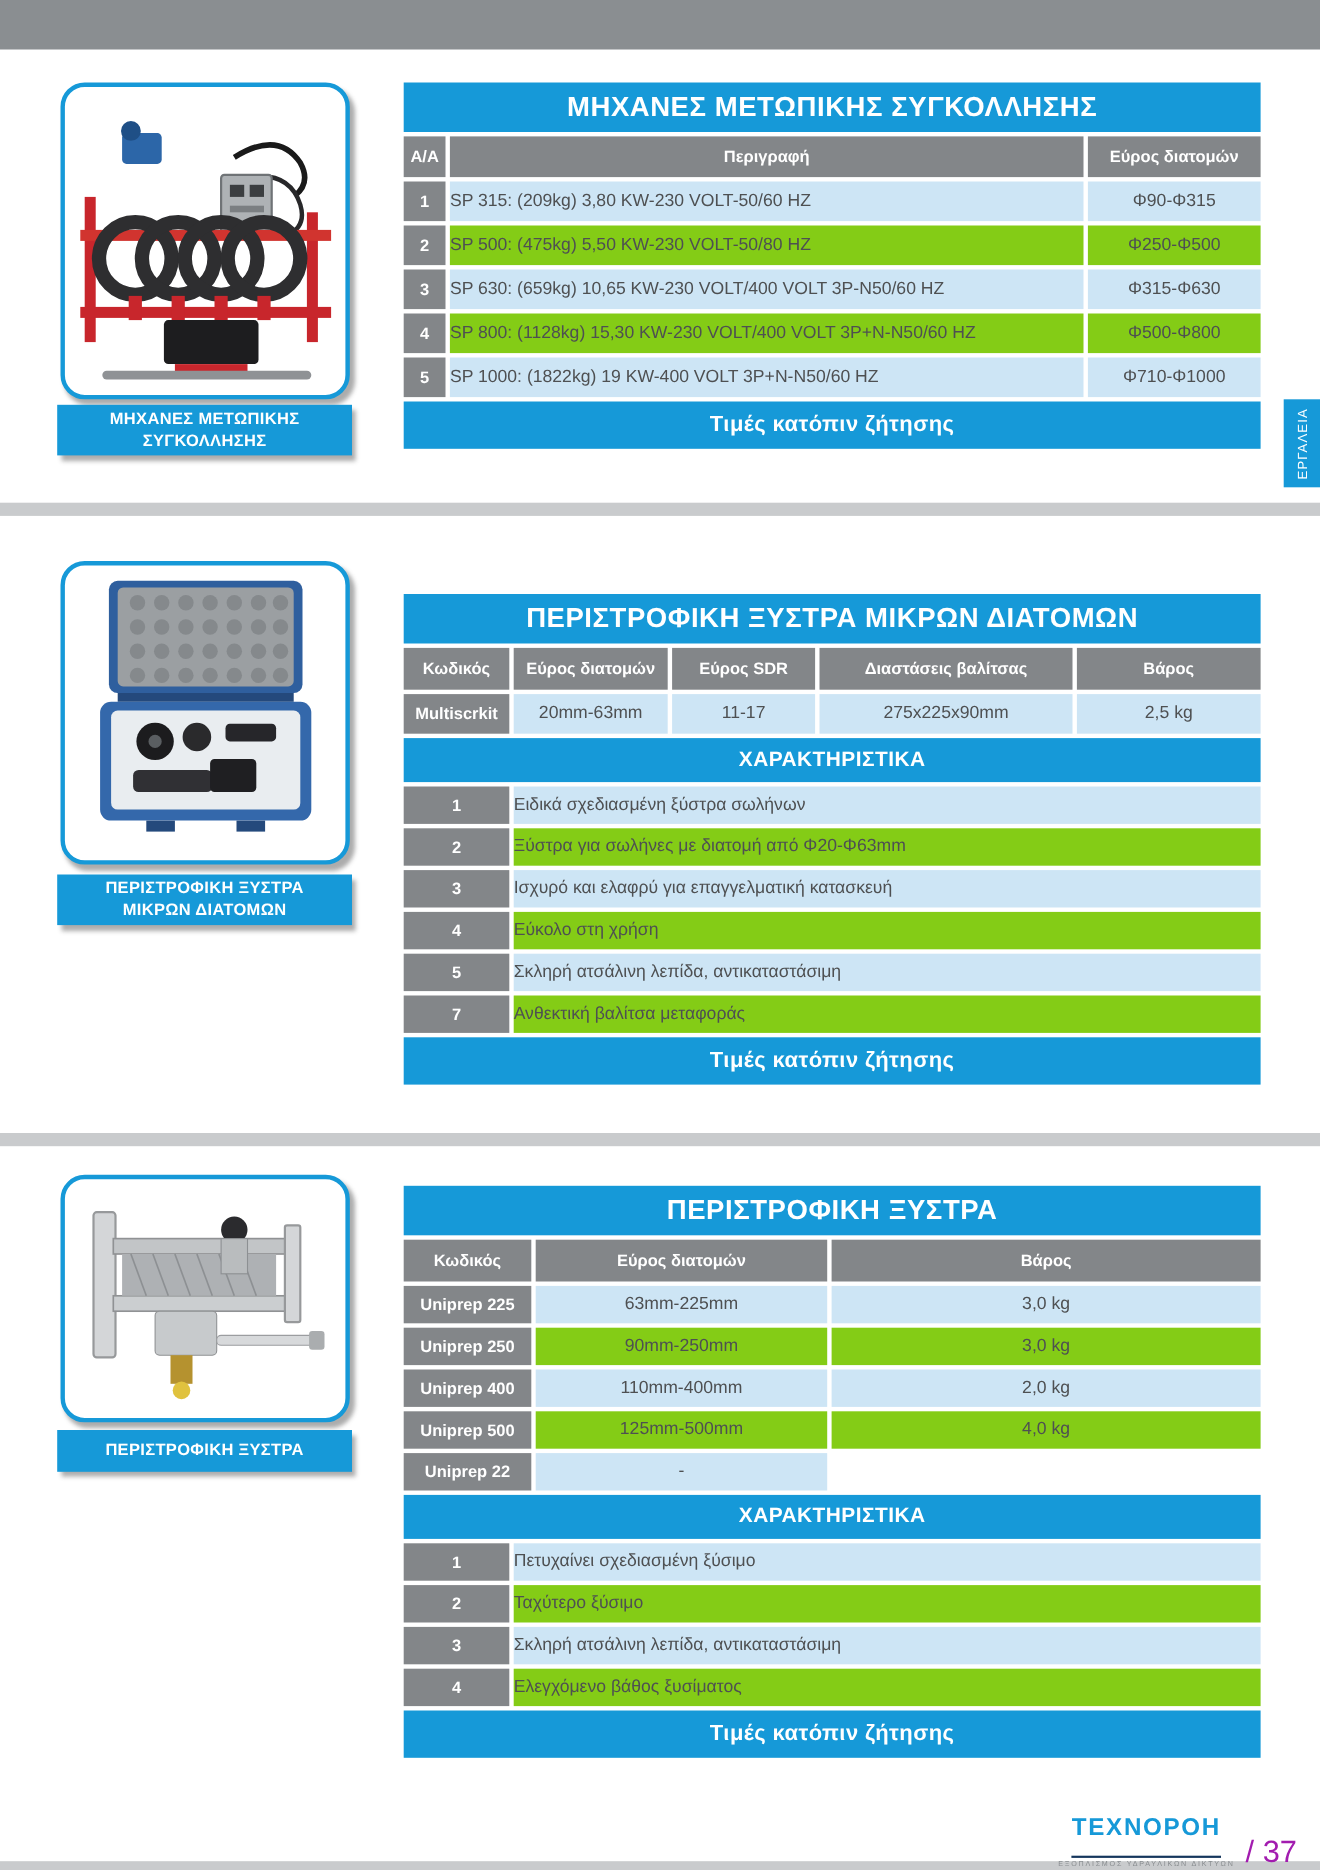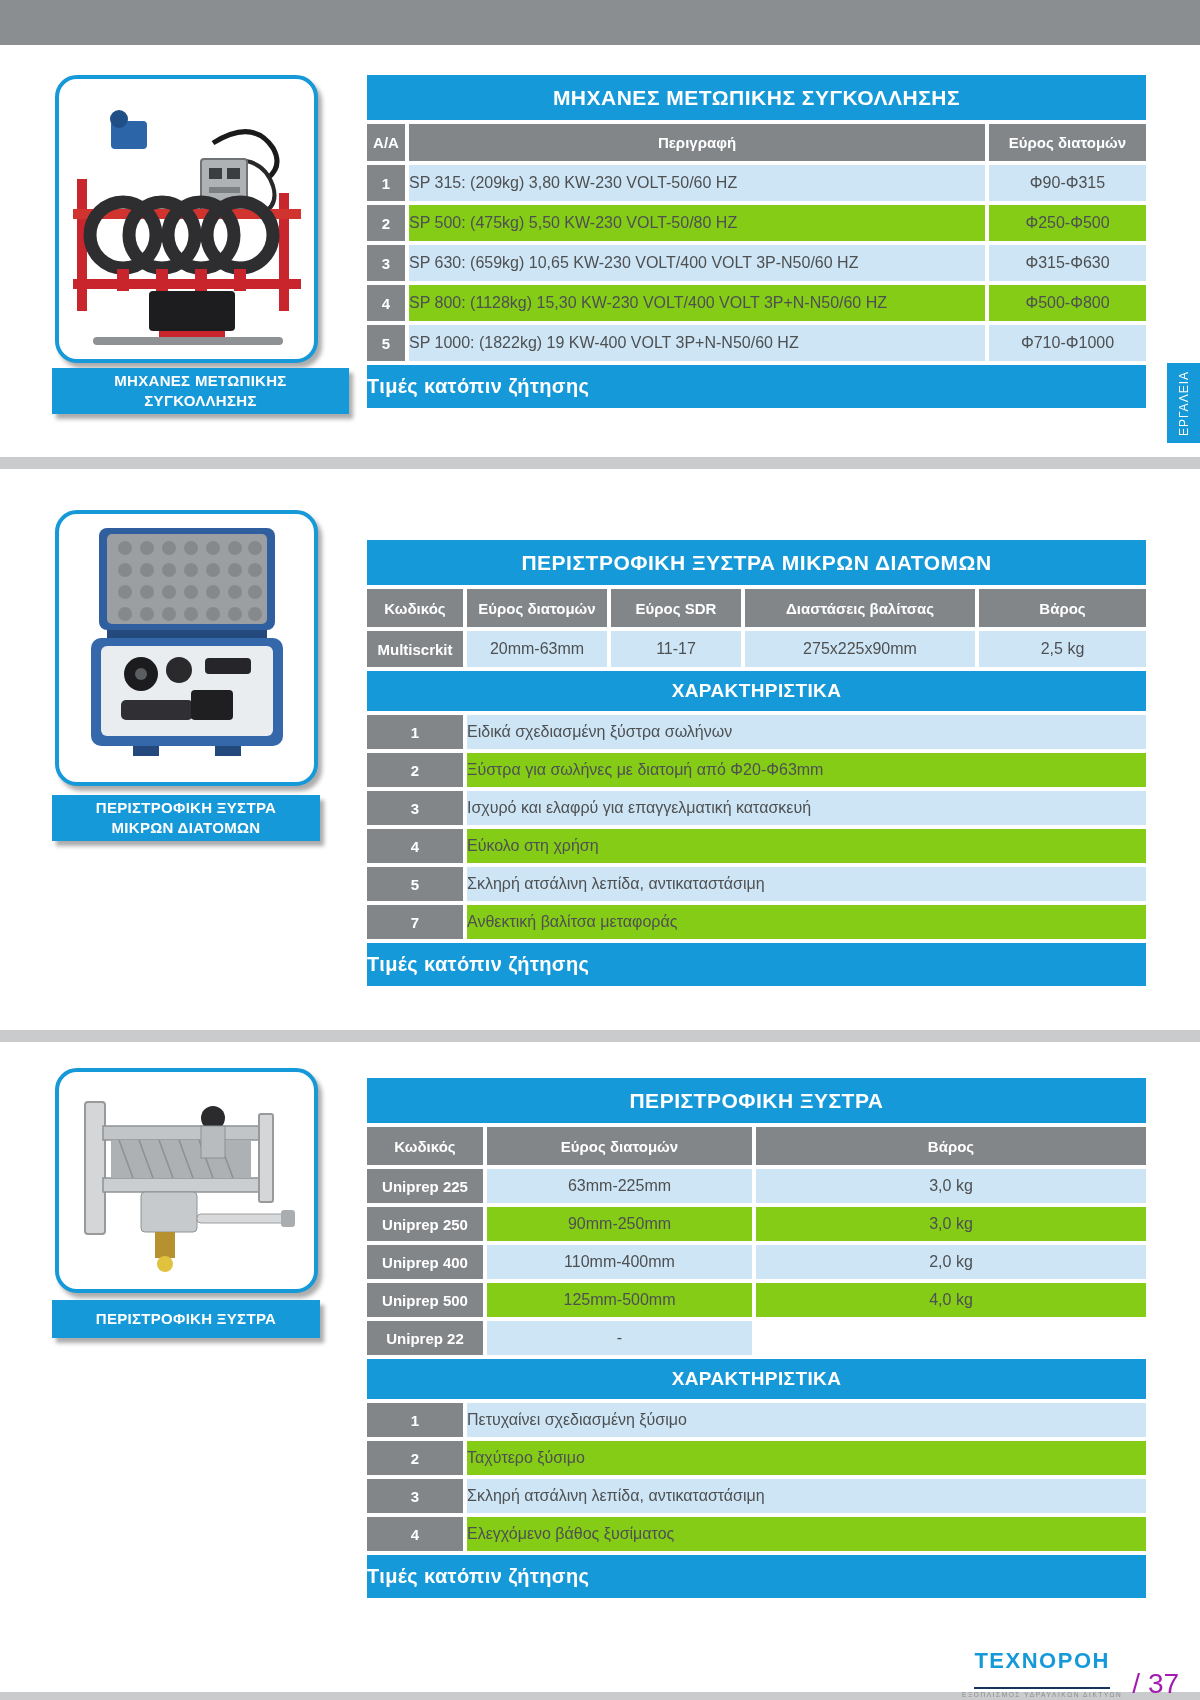--- a/index.html
+++ b/index.html
@@ -18,23 +18,23 @@
   .photo-card{position:absolute;background:#fff;border:4px solid #1699d8;border-radius:22px;
             box-shadow:4px 5px 4px rgba(70,70,70,.45);display:flex;align-items:center;justify-content:center;
             overflow:hidden;}
   .photo-card svg{display:block;}
 
   .caption{position:absolute;background:#1699d8;color:#fff;font-weight:bold;font-size:15px;
             text-align:center;display:flex;flex-direction:column;justify-content:center;line-height:1.35;
             box-shadow:4px 5px 4px rgba(70,70,70,.45);letter-spacing:.3px;}
 
   .tbl{position:absolute;left:367px;width:779px;display:flex;flex-direction:column;gap:4px;}
-  .t-title{background:#1699d8;color:#fff;font-weight:bold;font-size:21px;text-align:center;
+  .t-title{background:#1699d8;color:#fff;font-weight:bold;font-size:25px;text-align:center;
             height:45px;line-height:45px;letter-spacing:.5px;}
-  .t-bar{background:#1699d8;color:#fff;font-weight:bold;font-size:20px;text-align:left;
+  .t-bar{background:#1699d8;color:#fff;font-weight:bold;font-size:20px;text-align:center;
             height:43px;line-height:43px;letter-spacing:.4px;}
   .t-xbar{background:#1699d8;color:#fff;font-weight:bold;font-size:19px;text-align:center;
             height:40px;line-height:40px;letter-spacing:.4px;}
   .t-row{display:grid;gap:4px;}
   .g1{grid-template-columns:38px 1fr 157px;}
   .g2{grid-template-columns:96px 140px 130px 230px 1fr;}
   .g2f{grid-template-columns:96px 1fr;}
   .g3{grid-template-columns:116px 1fr 390px;}
   .cell{display:flex;align-items:center;justify-content:center;}
   .h37 .cell{height:37px;} .h38 .cell{height:38px;} .h36 .cell{height:36px;} .h34 .cell{height:34px;}
@@ -89,21 +89,21 @@
         <rect x="54" y="186" width="12" height="22"></rect>
         <rect x="93" y="186" width="12" height="22"></rect>
         <rect x="132" y="186" width="12" height="22"></rect>
         <rect x="171" y="186" width="12" height="22"></rect>
       </g>
       <rect x="86" y="208" width="86" height="40" rx="4" fill="#1d1d1f"></rect>
       <rect x="96" y="248" width="66" height="8" fill="#c8262c"></rect>
       <rect x="30" y="254" width="190" height="8" rx="4" fill="#8f9295"></rect>
     </svg>
   </div>
-  <div class="caption" style="left:52px;top:368px;width:297px;height:46px">
+  <div class="caption" style="left:52px;top:368px;width:268px;height:46px">
     <span>ΜΗΧΑΝΕΣ ΜΕΤΩΠΙΚΗΣ</span>
     <span>ΣΥΓΚΟΛΛΗΣΗΣ</span>
   </div>
 
   <div class="tbl" style="top:75px">
     <div class="t-title">ΜΗΧΑΝΕΣ ΜΕΤΩΠΙΚΗΣ ΣΥΓΚΟΛΛΗΣΗΣ</div>
     <div class="t-row g1 hdr h37">
       <div class="cell">Α/Α</div>
       <div class="cell">Περιγραφή</div>
       <div class="cell">Εύρος διατομών</div>

